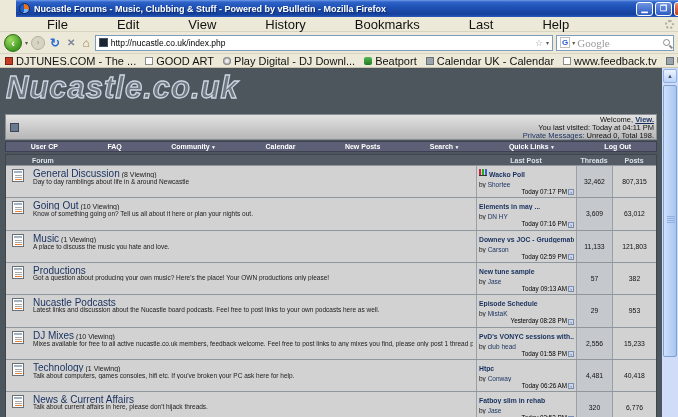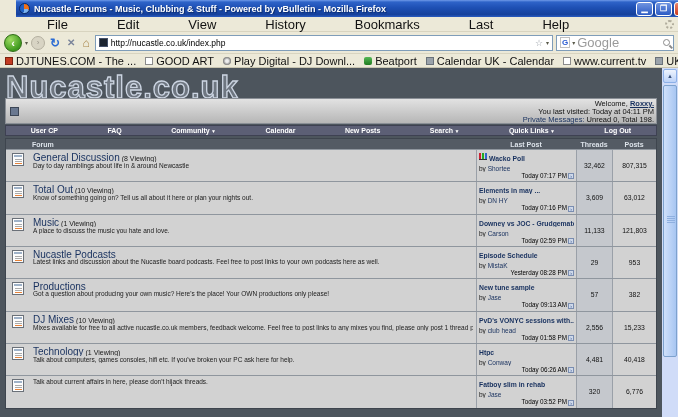--- a/index.html
+++ b/index.html
@@ -40,21 +40,21 @@
   .stop{color:#7a849a;font-weight:bold;font-size:10px;}
   .home{color:#a8854a;}
   .addressbar{flex:1;height:16px;background:#fff;border:1px solid #7f9db9;display:flex;
     align-items:center;padding:0 3px;gap:3px;}
   .favicon{width:9px;height:9px;background:#1c2430;border:1px solid #44506a;flex:0 0 auto;}
   .url-text{font-size:8.5px;color:#000;flex:1;white-space:nowrap;overflow:hidden;}
   .star{color:#9aa0a8;font-size:9px;}
   .searchbox{width:118px;height:16px;background:#fff;border:1px solid #7f9db9;display:flex;
     align-items:center;padding:0 3px;gap:2px;flex:0 0 auto;}
   .g-badge{font-size:8px;font-weight:bold;color:#2a5bd0;border:1px solid #c0c0c0;padding:0 1px;background:#fff;}
-  .search-text{font-size:13px;color:#9a9a9a;flex:1;}
+  .search-text{font-size:11px;color:#9a9a9a;flex:1;font-family:Liberation Serif, serif;}
   .mag{width:7px;height:7px;border:1.5px solid #8a8a8a;border-radius:50%;position:relative;}
   .mag:after{content:"";position:absolute;width:4px;height:1.5px;background:#8a8a8a;
     transform:rotate(45deg);left:5px;top:6px;}
 
   
   .bookmarksbar{position:absolute;left:0;top:54px;width:678px;height:14px;background:#ece9d8;
     display:flex;align-items:center;padding:0 5px;border-bottom:1px solid #c8c4b0;overflow:hidden;}
   .bm{display:flex;align-items:center;margin-right:9px;white-space:nowrap;}
   .bm-label{font-size:11px;color:#111;}
   .bi{width:8px;height:8px;display:inline-block;margin-right:3px;flex:0 0 auto;}
@@ -62,21 +62,21 @@
   .bi.page{background:#fff;border:1px solid #8a8a8a;}
   .bi.disc{background:radial-gradient(#eee 25%,#777 70%);border-radius:50%;}
   .bi.green{background:linear-gradient(#55b855,#1f7a1f);border-radius:2px;}
   .bi.gray{background:#9aa2aa;border:1px solid #6a727a;}
   .bi.orange{background:#e8731a;border:1px solid #9c4a0c;}
 
   
   .viewport{position:absolute;left:0;top:68px;width:678px;height:349px;background:#aab3c0;}
   .content{position:absolute;left:0;top:0;width:662px;height:349px;background:#4d555d;overflow:hidden;}
 
-  .logoband{height:30px;position:relative;}
+  .logoband{height:46px;position:relative;font-style:italic;}
   .logo{position:absolute;left:6px;top:2px;font-size:31px;font-weight:bold;letter-spacing:1px;
     color:rgba(210,220,235,0.25);-webkit-text-stroke:1.3px #ccd5e2;}
 
   .inset{padding:0 5px;}
   .breadcrumb-bar{height:26px;background:linear-gradient(180deg,#e2e2e2,#b6b6b6);
     border:1px solid #8a8f96;position:relative;display:flex;align-items:center;padding:0 4px;}
   .bc-icon{width:9px;height:9px;background:#6a7890;border:1px solid #3c4656;margin-right:4px;}
   .bc-title{font-size:9px;font-weight:bold;color:#111;}
   .welcome{position:absolute;right:2px;top:1px;text-align:right;font-size:7.5px;color:#111;line-height:8px;}
   .welcome .u{font-weight:bold;text-decoration:underline;color:#17305e;}
@@ -197,21 +197,21 @@
       <span class="bm">
         <span class="bi green"></span>
         <span class="bm-label">Beatport</span>
       </span>
       <span class="bm">
         <span class="bi gray"></span>
         <span class="bm-label">Calendar UK - Calendar</span>
       </span>
       <span class="bm">
         <span class="bi page"></span>
-        <span class="bm-label">www.current.tv</span>
+        <span class="bm-label">www.feedback.tv</span>
       </span>
       <span class="bm">
         <span class="bi gray"></span>
         <span class="bm-label">UK Indymedia</span>
       </span>
       <span class="bm">
         <span class="bi orange"></span>
         <span class="bm-label">MSU CREW @ RECOR...</span>
       </span>
     </div>
@@ -221,21 +221,21 @@
 
       <div class="logoband">
         <span class="logo">Nucastle.co.uk</span>
       </div>
 
       <div class="inset">
         <div class="breadcrumb-bar">
           <span class="bc-icon"></span>
           <span class="welcome">
             <span>Welcome,</span>
-            <span class="u">Roxxy.</span><br>
+            <span class="u">View.</span><br>
             <span>You last visited: Today at 04:11 PM</span><br>
             <span class="pm">Private Messages:</span><span> Unread 0, Total 198.</span>
           </span>
         </div>
 
         <div class="navstrip">
             <span class="nav-item"><span>User CP</span></span>
             <span class="nav-item"><span>FAQ</span></span>
             <span class="nav-item"><span>Community</span><span class="arr"> ▼</span></span>
             <span class="nav-item"><span>Calendar</span></span>
@@ -268,21 +268,21 @@
                   <div class="timeline"><span>Today 07:17 PM</span><span class="goicon">›</span></div>
                 </div>
                 <div class="cell-threads">32,462</div>
                 <div class="cell-posts">807,315</div>
               </div>
               <div class="row">
                 <div class="cell-icon">
                   <span class="ficon"></span>
                 </div>
                 <div class="cell-main">
-                  <div class="tline"><a class="fname">Total Out</a><span class="viewing"> (10 Viewing)</span></div>
+                  <div class="tline"><a class="fname">Going Out</a><span class="viewing"> (10 Viewing)</span></div>
                   <span class="fdesc">Know of something going on? Tell us all about it here or plan your nights out.</span>
                 </div>
                 <div class="cell-last">
                   <div class="tline"><a class="tlink">Elements in may ...</a></div>
                   <div class="tline"><span class="bytext">by </span><a class="ulink">DN HY</a></div>
                   <div class="timeline"><span>Today 07:16 PM</span><span class="goicon">›</span></div>
                 </div>
                 <div class="cell-threads">3,609</div>
                 <div class="cell-posts">63,012</div>
               </div>
@@ -300,52 +300,52 @@
                   <div class="timeline"><span>Today 02:59 PM</span><span class="goicon">›</span></div>
                 </div>
                 <div class="cell-threads">11,133</div>
                 <div class="cell-posts">121,803</div>
               </div>
               <div class="row">
                 <div class="cell-icon">
                   <span class="ficon"></span>
                 </div>
                 <div class="cell-main">
+                  <div class="tline"><a class="fname">Productions</a></div>
+                  <span class="fdesc">Got a question about producing your own music? Here's the place! Your OWN productions only please!</span>
+                </div>
+                <div class="cell-last">
+                  <div class="tline"><a class="tlink">New tune sample</a></div>
+                  <div class="tline"><span class="bytext">by </span><a class="ulink">Jase</a></div>
+                  <div class="timeline"><span>Today 09:13 AM</span><span class="goicon">›</span></div>
+                </div>
+                <div class="cell-threads">57</div>
+                <div class="cell-posts">382</div>
+              </div>
+              <div class="row">
+                <div class="cell-icon">
+                  <span class="ficon"></span>
+                </div>
+                <div class="cell-main">
                   <div class="tline"><a class="fname">Nucastle Podcasts</a></div>
                   <span class="fdesc">Latest links and discussion about the Nucastle board podcasts. Feel free to post links to your own podcasts here as well.</span>
                 </div>
                 <div class="cell-last">
                   <div class="tline"><a class="tlink">Episode Schedule</a></div>
                   <div class="tline"><span class="bytext">by </span><a class="ulink">MistaK</a></div>
                   <div class="timeline"><span>Yesterday 08:28 PM</span><span class="goicon">›</span></div>
                 </div>
                 <div class="cell-threads">29</div>
                 <div class="cell-posts">953</div>
               </div>
               <div class="row">
                 <div class="cell-icon">
                   <span class="ficon"></span>
                 </div>
                 <div class="cell-main">
-                  <div class="tline"><a class="fname">Productions</a></div>
-                  <span class="fdesc">Got a question about producing your own music? Here's the place! Your OWN productions only please!</span>
-                </div>
-                <div class="cell-last">
-                  <div class="tline"><a class="tlink">New tune sample</a></div>
-                  <div class="tline"><span class="bytext">by </span><a class="ulink">Jase</a></div>
-                  <div class="timeline"><span>Today 09:13 AM</span><span class="goicon">›</span></div>
-                </div>
-                <div class="cell-threads">57</div>
-                <div class="cell-posts">382</div>
-              </div>
-              <div class="row">
-                <div class="cell-icon">
-                  <span class="ficon"></span>
-                </div>
-                <div class="cell-main">
                   <div class="tline"><a class="fname">DJ Mixes</a><span class="viewing"> (10 Viewing)</span></div>
                   <span class="fdesc">Mixes available for free to all active nucastle.co.uk members, feedback welcome. Feel free to post links to any mixes you find, please only post 1 thread per mix.</span>
                 </div>
                 <div class="cell-last">
                   <div class="tline"><a class="tlink">PvD's VONYC sessions with...</a></div>
                   <div class="tline"><span class="bytext">by </span><a class="ulink">club head</a></div>
                   <div class="timeline"><span>Today 01:58 PM</span><span class="goicon">›</span></div>
                 </div>
                 <div class="cell-threads">2,556</div>
                 <div class="cell-posts">15,233</div>
@@ -364,20 +364,21 @@
                   <div class="timeline"><span>Today 06:26 AM</span><span class="goicon">›</span></div>
                 </div>
                 <div class="cell-threads">4,481</div>
                 <div class="cell-posts">40,418</div>
               </div>
               <div class="row">
                 <div class="cell-icon">
                   <span class="ficon"></span>
                 </div>
                 <div class="cell-main">
+                  <div class="tline"><a class="fname">News &amp; Current Affairs</a></div>
                   <span class="fdesc">Talk about current affairs in here, please don't hijack threads.</span>
                 </div>
                 <div class="cell-last">
                   <div class="tline"><a class="tlink">Fatboy slim in rehab</a></div>
                   <div class="tline"><span class="bytext">by </span><a class="ulink">Jase</a></div>
                   <div class="timeline"><span>Today 03:52 PM</span><span class="goicon">›</span></div>
                 </div>
                 <div class="cell-threads">320</div>
                 <div class="cell-posts">6,776</div>
               </div>

